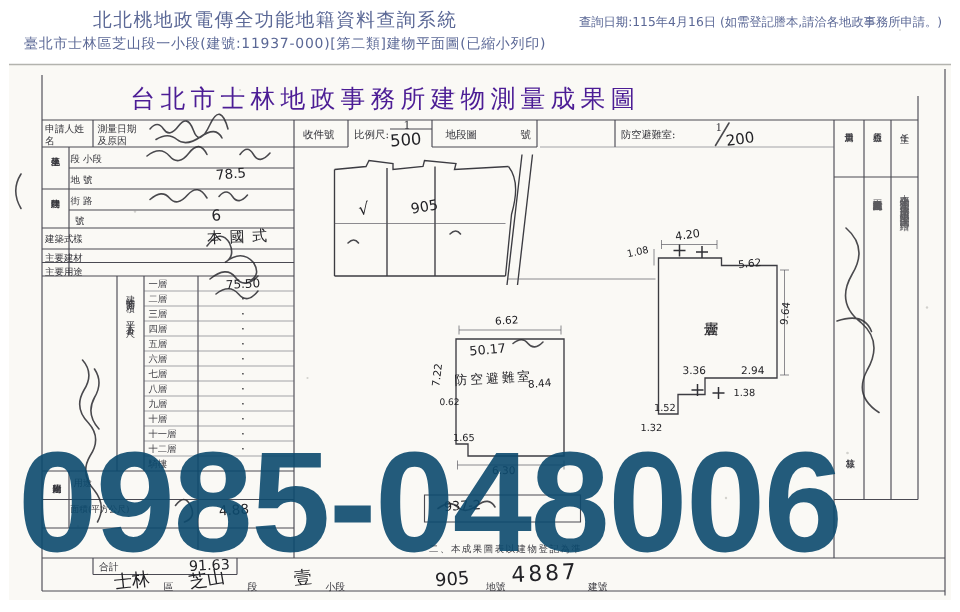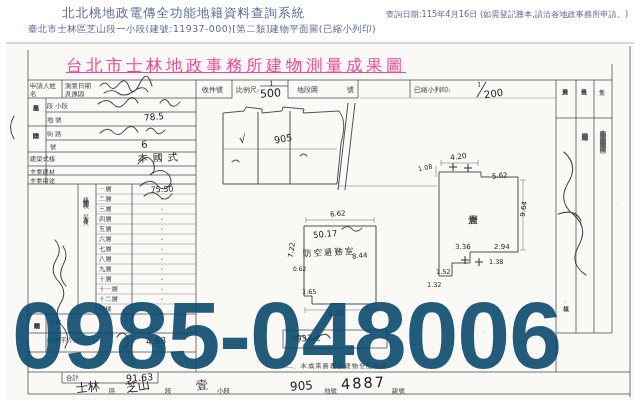--- a/index.html
+++ b/index.html
@@ -18,21 +18,21 @@
 </style>
 </head>
 <body>
 
 <div id="page">
 
   <div class="abs paper"></div>
 
   <div class="abs blue" style="left:62px;top:5px;font-size:12.5px;letter-spacing:1px;">北北桃地政電傳全功能地籍資料查詢系統</div>
   <div class="abs blue" style="left:386px;top:9px;font-size:8.2px;">查詢日期:115年4月16日 (如需登記謄本,請洽各地政事務所申請。)</div>
-  <div class="abs blue" style="left:28px;top:23px;font-size:9.3px;letter-spacing:.5px;text-align:center;">臺北市士林區芝山段一小段(建號:11937-000)[第二類]建物平面圖(已縮小列印)</div>
+  <div class="abs blue" style="left:16px;top:23px;font-size:9.3px;letter-spacing:.5px;text-align:center;">臺北市士林區芝山段一小段(建號:11937-000)[第二類]建物平面圖(已縮小列印)</div>
 
   <svg width="640" height="408">
     <path d="M6,43 H634" stroke="#b3b3ae" stroke-width="1" fill="none"></path>
     <g stroke="#4a4a52" stroke-width="0.75" fill="none">
       <path d="M28,50 V394 M630,46 V397 M612,64 V333 M28,80 H612 M28,98 H232 M288,98 H358 M28,372 H630 M28,394 H630"></path>
       <path d="M62,80 V98 M232,80 V98 M288,80 V98 M358,80 V98 M410,80 V98 M196,80 V372"></path>
       <path d="M46,98 V184 M46,112 H196 M28,126 H196 M46,140 H196 M28,152 H196 M28,166 H196 M28,175 H196 M28,184 H196"></path>
       <path d="M78,184 V314 M96,184 V314 M132,184 V366 M28,314 H196 M46,314 V352 M28,333 H196 M28,352 H196"></path>
       <path d="M62,372 V383 M158,372 V383 M62,383 H158"></path>
       <path d="M556,80 V372 M576,80 V333 M594,80 V333 M556,118 H612 M556,333 H612"></path>
@@ -83,31 +83,31 @@
       <circle cx="205" cy="252" r="0.7"></circle>
         <circle cx="484" cy="332" r="0.8"></circle>
         <circle cx="618" cy="205" r="0.8"></circle>
       <circle cx="52" cy="351" r="0.8"></circle>
         <circle cx="352" cy="31" r="0.7"></circle>
         <circle cx="600" cy="20" r="0.6"></circle>
         <circle cx="160" cy="60" r="0.6"></circle>
     </g>
   </svg>
 
-  <div class="abs pt" style="left:66px;top:55px;font-size:16.5px;letter-spacing:3.5px;font-weight:500;color:#ec4899;text-decoration:underline;">台北市士林地政事務所建物測量成果圖</div>
+  <div class="abs pt" style="left:87px;top:55px;font-size:16.5px;letter-spacing:3.5px;font-weight:500;color:#4c1d95;">台北市士林地政事務所建物測量成果圖</div>
 
   <div class="abs pt" style="left:30px;top:82px;width:26px;font-size:6.5px;line-height:8px;">申請人姓名</div>
   <div class="abs pt" style="left:65px;top:82px;width:28px;font-size:6.5px;line-height:8px;">測量日期及原因</div>
   <div class="abs pt" style="left:202px;top:85px;font-size:7px;">收件號</div>
   <div class="abs pt" style="left:236px;top:85px;font-size:7px;">比例尺:</div>
   <div class="abs pt" style="left:269px;top:79px;font-size:7.5px;">1</div>
   <div class="abs hw" style="left:260px;top:87px;font-size:11px;transform:rotate(-4deg);">500</div>
   <div class="abs pt" style="left:297px;top:85px;font-size:7px;text-align:right;">地段圖</div>
   <div class="abs pt" style="left:347px;top:85px;font-size:7px;">號</div>
-  <div class="abs pt" style="left:414px;top:85px;font-size:6.8px;">已縮小列印:</div>
+  <div class="abs pt" style="left:414px;top:85px;font-size:6.8px;">防空避難室:</div>
   <div class="abs pt" style="left:477px;top:81px;font-size:7px;">1</div>
   <div class="abs hw" style="left:484px;top:88px;font-size:10px;transform:rotate(-8deg);">200</div>
 
   <div class="abs pt v" style="left:31px;top:100px;height:26px;font-size:6px;">基地坐落</div>
   <div class="abs pt v" style="left:31px;top:128px;height:24px;font-size:6px;">建物門牌</div>
   <div class="abs pt" style="left:47px;top:102px;font-size:6.3px;">段 小段</div>
   <div class="abs pt" style="left:47px;top:116px;font-size:6.3px;">地 號</div>
   <div class="abs hw" style="left:144px;top:112px;font-size:9px;transform:rotate(-5deg);">78.5</div>
   <div class="abs pt" style="left:47px;top:130px;font-size:6.3px;">街 路</div>
   <div class="abs pt" style="left:50px;top:143px;font-size:6.3px;">號</div>

